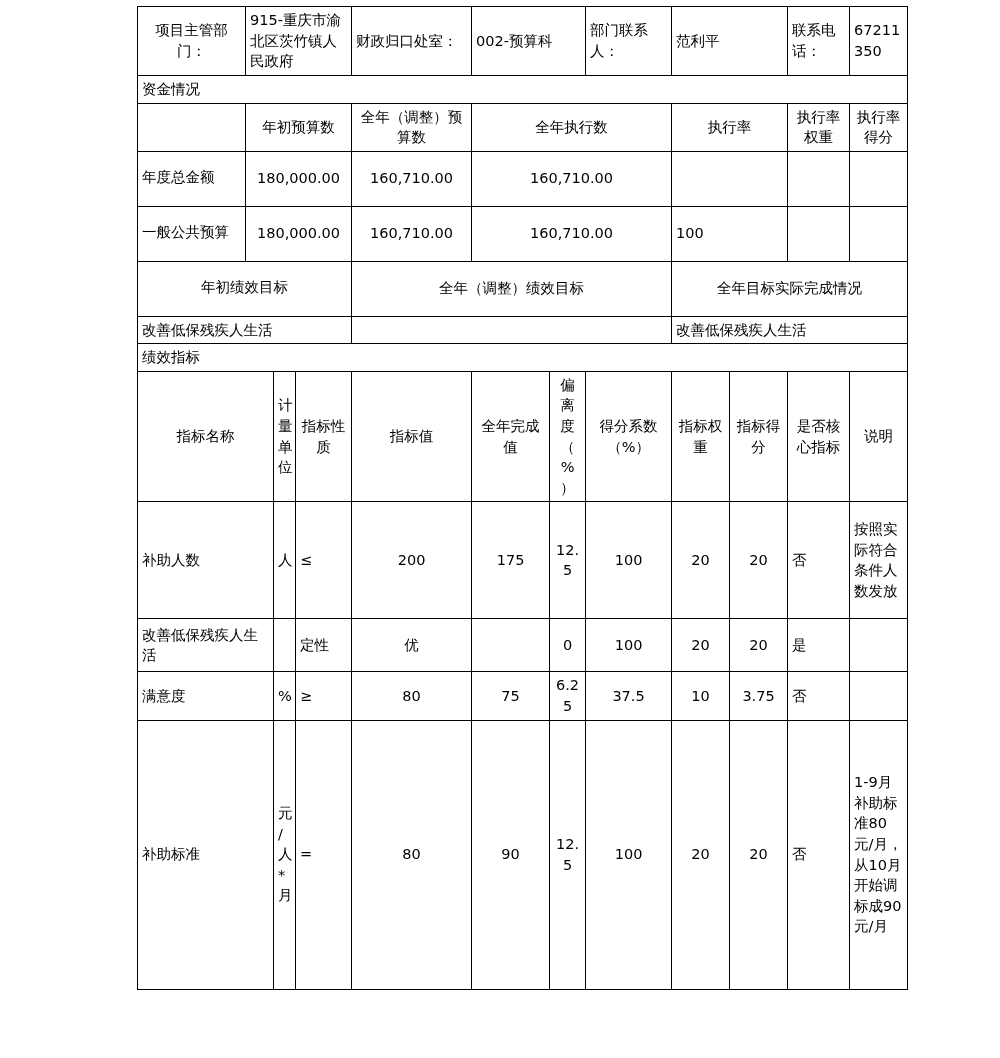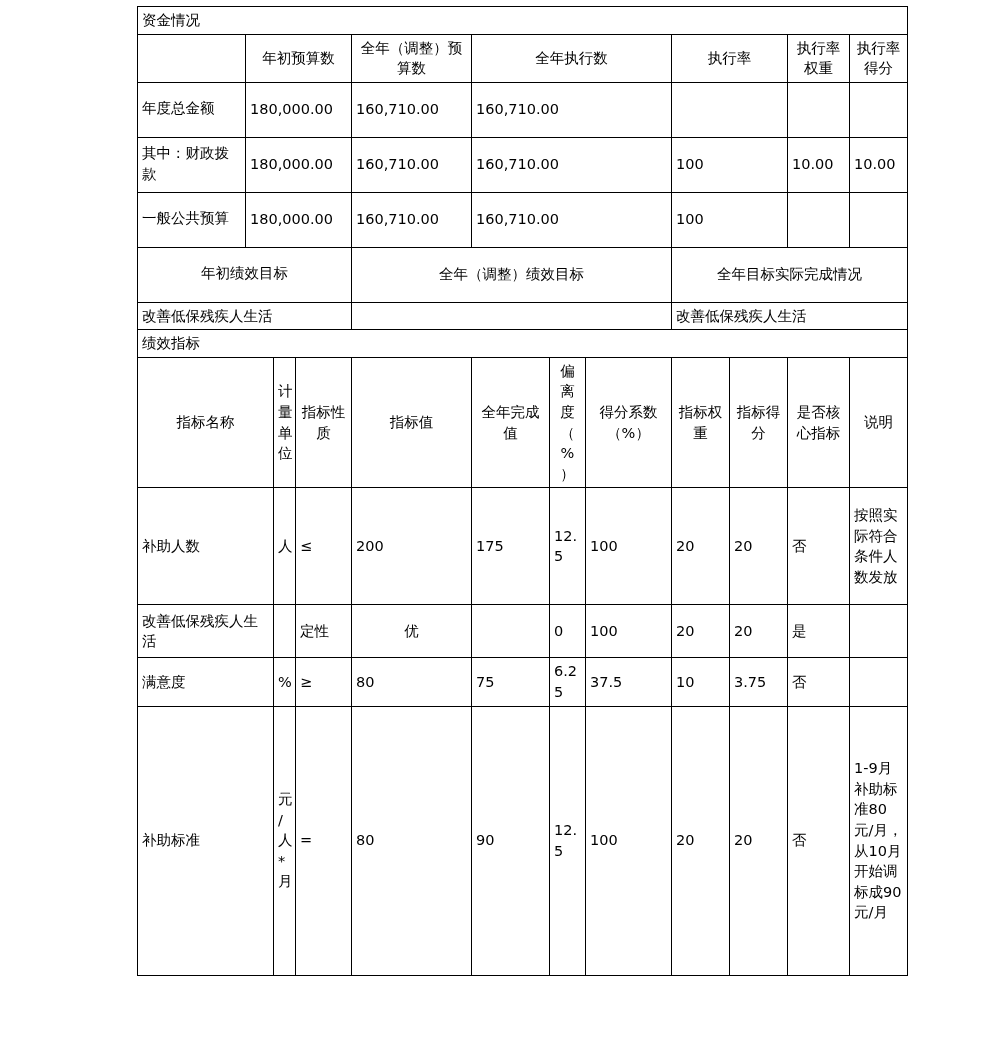--- a/index.html
+++ b/index.html
@@ -28,21 +28,21 @@
   table.doc td {
     border: 1px solid #000000;
     padding: 3px 4px;
     vertical-align: middle;
     line-height: 1.42;
     word-wrap: break-word;
     overflow-wrap: break-word;
   }
   .c { text-align: center; }
   .l { text-align: left; }
-  .r { text-align: left; margin-top: 24px; }
+  .r { text-align: center; margin-top: 24px; }
   .vt { vertical-align: top; margin-top: 8px; }
   .pad-l { padding-left: 8px; }
   .hdr-band { text-align: left; }
   .tall-1 { height: 62px; }
   .row-h-48 { height: 48px; font-family: Liberation Mono, monospace; }
 </style>
 </head>
 <body>
 
 <div class="page">
@@ -58,20 +58,30 @@
       <col style="width:36px">
       <col style="width:42px">
       <col style="width:44px">
       <col style="width:58px">
       <col style="width:58px">
       <col style="width:62px">
       <col style="width:58px">
     </colgroup>
 
     <tbody>
+        <tr>
+      <td class="c tall-1">项目主管部门：</td>
+      <td class="l" colspan="3">915-重庆市渝北区茨竹镇人民政府</td>
+      <td class="l" colspan="2">财政归口处室：</td>
+      <td class="l" colspan="2">002-预算科</td>
+      <td class="l" colspan="2">部门联系人：</td>
+      <td class="l" colspan="2">范利平</td>
+      <td class="l">联系电话：</td>
+      <td class="l">67211350</td>
+    </tr>
 
     <tr>
       <td class="hdr-band" colspan="14">资金情况</td>
     </tr>
 
     <tr>
       <td class="c"></td>
       <td class="c" colspan="3">年初预算数</td>
       <td class="c" colspan="2">全年（调整）预算数</td>
       <td class="c" colspan="4">全年执行数</td>
@@ -83,29 +93,20 @@
     <tr>
       <td class="l pad-l row-h-48">年度总金额</td>
       <td class="r" colspan="3">180,000.00</td>
       <td class="r" colspan="2">160,710.00</td>
       <td class="r" colspan="4">160,710.00</td>
       <td class="l" colspan="2"></td>
       <td class="r"></td>
       <td class="r"></td>
     </tr>
 
-    <tr>
-      <td class="l pad-l row-h-48">其中：财政拨款</td>
-      <td class="r" colspan="3">180,000.00</td>
-      <td class="r" colspan="2">160,710.00</td>
-      <td class="r" colspan="4">160,710.00</td>
-      <td class="l" colspan="2">100</td>
-      <td class="r">10.00</td>
-      <td class="r">10.00</td>
-    </tr>
 
     <tr>
       <td class="l pad-l row-h-48">一般公共预算</td>
       <td class="r" colspan="3">180,000.00</td>
       <td class="r" colspan="2">160,710.00</td>
       <td class="r" colspan="4">160,710.00</td>
       <td class="l" colspan="2">100</td>
       <td class="r"></td>
       <td class="r"></td>
     </tr>

